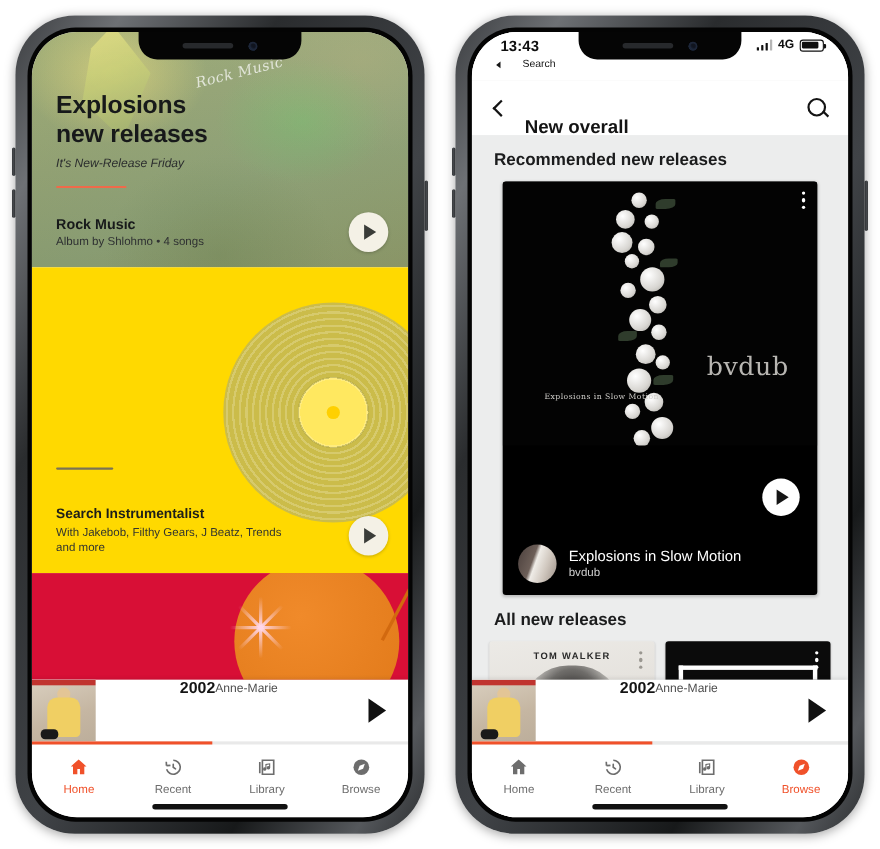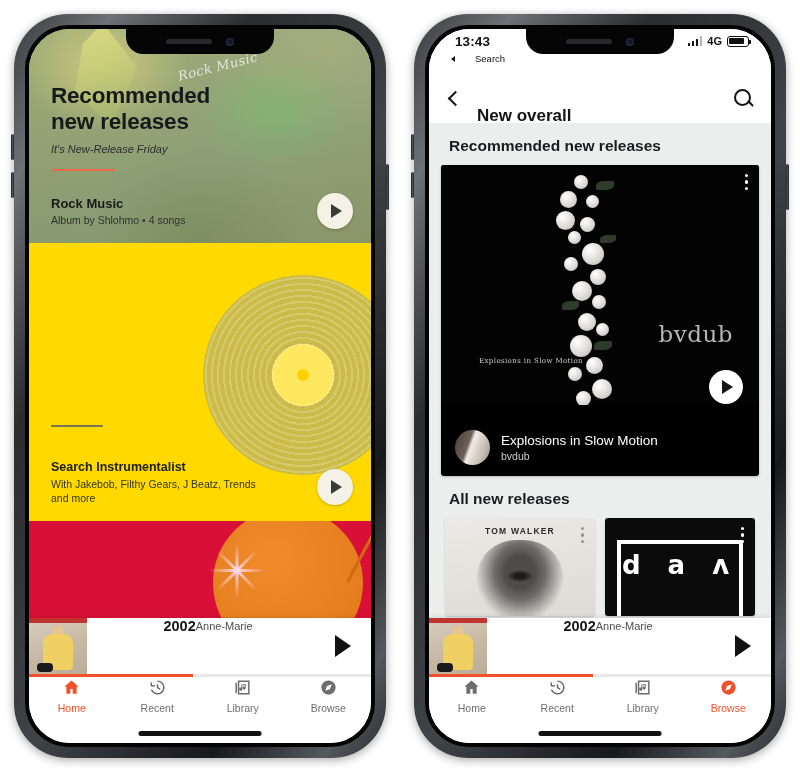--- a/index.html
+++ b/index.html
@@ -142,21 +142,21 @@
   .mini-art .stripe{position:absolute;left:0;right:0;top:0;height:5px;background:#c0342f;}
   .mini-txt{flex:1;display:flex;flex-direction:row;justify-content:center;padding-left:14px;}
   .mini-title{font-size:14.5px;font-weight:700;color:#141414;}
   .mini-artist{font-size:11px;color:#4d4d4d;margin-top:2px;}
   .mini-play{width:56px;flex:none;display:flex;align-items:center;justify-content:center;}
   .mini-play .tri{width:0;height:0;border-left:16px solid #111;border-top:11px solid transparent;border-bottom:11px solid transparent;}
   .progress{position:relative;z-index:30;flex:none;height:3px;background:#e9e9e9;}
   .progress span{display:block;height:100%;background:#f0512a;width:48%;}
 
   
-  .tabbar{position:relative;z-index:30;flex:none;height:66px;background:#fff;display:flex;align-items:flex-start;}
+  .tabbar{position:relative;z-index:30;flex:none;height:66px;background:#fff;display:flex;align-items:flex-start;padding-top:10px;}
   .tab{flex:1;display:flex;flex-direction:column;align-items:center;gap:5px;}
   .tab-label{font-size:10.5px;color:#6d6d6d;}
   .tab.active .tab-label{color:#f0512a;}
   .tab svg{display:block;}
   .tab-ico{width:20px;height:20px;display:flex;align-items:center;justify-content:center;}
 
   
   #phoneRight { left: 414px; top: 14px; width: 372px; height: 744px; }
   .rp { position:absolute; inset:0; display:flex; flex-direction:column; background:#eceded; }
   .statusbar{flex:none;height:44px;background:#fff;position:relative;}
@@ -175,21 +175,21 @@
 
   .appbar{flex:none;height:50px;background:#fff;display:flex;align-items:center;padding:0 18px;gap:16px;}
   .chev{width:11px;height:11px;border-left:2.4px solid #141414;border-bottom:2.4px solid #141414;transform:rotate(45deg);margin-left:3px;}
   .appbar-title{flex:1;font-size:17px;font-weight:600;color:#141414;margin-top:36px;}
   .mag{width:19px;height:19px;position:relative;}
   .mag::before{content:"";position:absolute;left:0;top:0;width:13px;height:13px;border:2.2px solid #141414;border-radius:50%;}
   .mag::after{content:"";position:absolute;right:0;bottom:0;width:7px;height:2.2px;background:#141414;transform:rotate(45deg);transform-origin:right;}
 
   .rp-body{flex:1 1 auto;min-height:0;overflow:hidden;background:#eceded;padding:0 0 0 0;}
   .sec-head{font-size:15.5px;font-weight:700;color:#1b1c1d;padding:14px 20px 10px 20px;}
-  .big-card{margin:0 12px;background:#000;border-radius:3px;overflow:hidden;position:relative;height:311px;
+  .big-card{margin:0 28px;background:#000;border-radius:3px;overflow:hidden;position:relative;height:376px;
     box-shadow:0 1px 3px rgba(0,0,0,.22);}
   .art{position:absolute;left:0;right:0;top:0;height:240px;background:#030303;overflow:hidden;}
   .blossom{position:absolute;left:50%;transform:translateX(-50%);width:120px;height:240px;}
   .blossom b{position:absolute;border-radius:50%;background:radial-gradient(circle at 35% 32%,#ffffff,#d8d6d2 62%,#a9a7a2);}
   .blossom u{position:absolute;border-radius:50% 10% 50% 10%;background:#2f3c2c;}
   .art-wm1{position:absolute;right:26px;bottom:58px;font-family:"DejaVu Serif",serif;font-size:23px;color:#b8b6b2;letter-spacing:.5px;}
   .art-wm2{position:absolute;left:38px;bottom:40px;font-family:"DejaVu Serif",serif;font-size:7px;color:#cfcdc9;letter-spacing:.4px;}
   .kebab{position:absolute;right:11px;top:9px;display:flex;flex-direction:column;gap:3px;z-index:6;}
   .kebab i{width:3.4px;height:3.4px;border-radius:50%;background:#fff;}
   .fab-white{position:absolute;right:16px;bottom:72px;width:34px;height:34px;border-radius:50%;background:#fff;
@@ -233,21 +233,21 @@
           <div class="speaker"></div>
           <div class="camera"></div>
         </div>
 
         <div class="lp-scroll">
 
           <div class="hero-green">
             <div class="leaf"></div>
             <div class="script-wm">Rock Music</div>
             <div class="hero-pad">
-              <div class="hero-title">Recommended</div>
+              <div class="hero-title">Explosions</div>
               <div class="hero-title">new releases</div>
               <div class="hero-sub">It's New-Release Friday</div>
               <div class="rule-orange"></div>
             </div>
             <div class="hero-row">
               <div class="hero-row-txt">
                 <div class="row-title">Rock Music</div>
                 <div class="row-meta">Album by Shlohmo • 4 songs</div>
               </div>
               <div class="fab">

